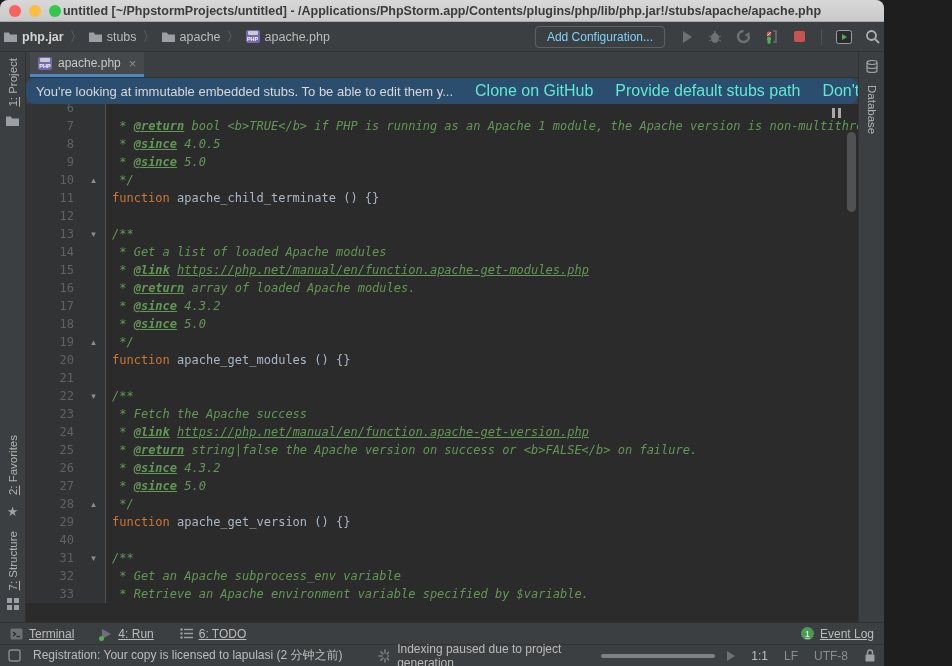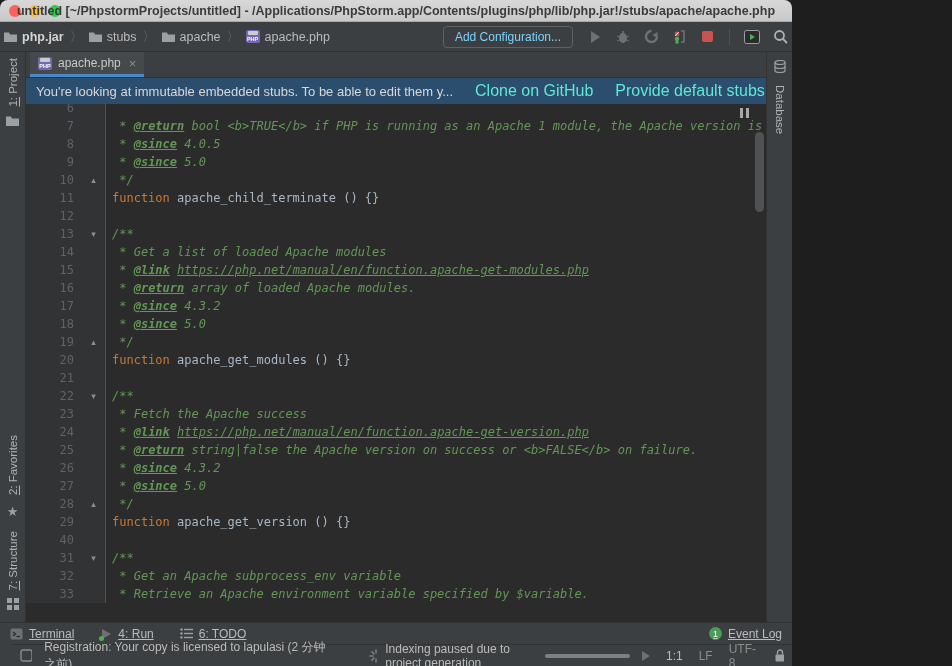--- a/index.html
+++ b/index.html
@@ -1,19 +1,19 @@
 <!DOCTYPE html>
 <html><head>
 <meta charset="utf-8">
 <style>
   * { margin:0; padding:0; box-sizing:border-box; }
   html,body { background:#1e1e1e; }
   body { font-family:"Liberation Sans", sans-serif; }
   .window {
-    width:792px; height:666px; position:relative; overflow:hidden;
+    width:884px; height:666px; position:relative; overflow:hidden;
     background:#3c3f41; border-radius:8px 8px 0 0;
     display:flex; flex-direction:column;
   }
 
   
   .titlebar {
     height:22px; flex:0 0 22px; background:linear-gradient(#d8d8d8,#c9c9c9);
     display:flex; align-items:center; position:relative;
     border-bottom:1px solid #a9a9a9;
   }
@@ -75,21 +75,21 @@
   .php-badge {
     width:14px; height:13px; background:#7668b0; border-radius:2px; color:#fff;
     font-size:5.5px; font-weight:bold; display:flex; align-items:flex-end; justify-content:center;
     padding-bottom:1px; position:relative;
   }
   .php-badge::before { content:""; position:absolute; top:1px; left:2px; right:2px; height:4px; background:#c9cdd0; border-radius:1px; }
 
   
   .banner {
     height:26px; flex:0 0 26px; background:#2b4d6e; display:flex; align-items:center;
-    padding:0 10px; gap:22px; overflow:hidden;
+    padding:0 10px; gap:22px; overflow:hidden;border-radius:9px;
   }
   .banner-msg { color:#d8d8d8; font-size:13px; white-space:nowrap; }
   .banner a { color:#5eead4; font-size:16px; text-decoration:none; white-space:nowrap; cursor:pointer; }
 
   
   .editor { flex:1; background:#2b2b2b; position:relative; overflow:hidden; display:flex; }
   .code-lines { flex:1; margin-top:-5px; font-family:"DejaVu Sans Mono", monospace; font-size:12px; line-height:18px; }
   .code-line { display:flex; height:18px; white-space:pre; cursor:text; }
   .gutter-num {
     width:56px; flex:0 0 56px; text-align:right; color:#606366; background:#313335;
@@ -127,21 +127,21 @@
   .badge {
     width:13px; height:13px; background:#499c54; color:#fff; border-radius:50%;
     font-size:9px; display:flex; align-items:center; justify-content:center;
   }
   .run-ic-wrap { position:relative; width:12px; height:12px; }
   .run-dot { position:absolute; left:-1px; bottom:-1px; width:5px; height:5px; background:#4db153; border-radius:50%; }
 
   
   .statusbar {
     height:22px; flex:0 0 22px; background:#3c3f41; border-top:1px solid #323232;
-    display:flex; align-items:center; font-size:12px; color:#bbbbbb; padding:0 8px; gap:8px;margin-left:12px;
+    display:flex; align-items:center; font-size:12px; color:#bbbbbb; padding:0 8px; gap:8px;
   }
   .sb-left { display:flex; align-items:center; gap:12px; }
   .sb-mid { display:flex; align-items:center; gap:8px; margin-left:28px; flex:1; }
   .progress { width:150px; height:4px; background:#808080; border-radius:2px; margin-left:24px; }
   .resume-tri { width:0; height:0; border-left:8px solid #6e7173; border-top:5px solid transparent; border-bottom:5px solid transparent; margin-left:4px; cursor:pointer; }
   .sb-right { display:flex; align-items:center; gap:16px; margin-left:8px; }
   .sb-right span { cursor:pointer; }
   .sb-dim { color:#8c8c8c; }
 </style>
 </head>

